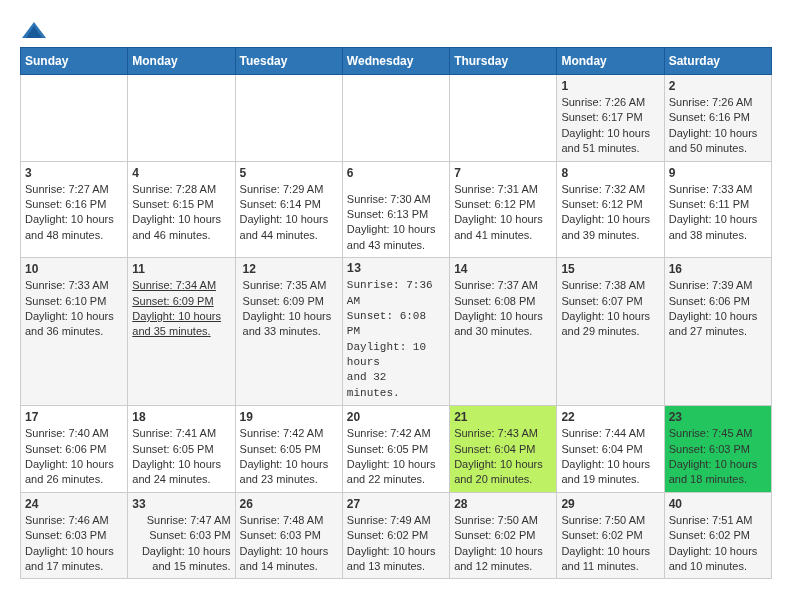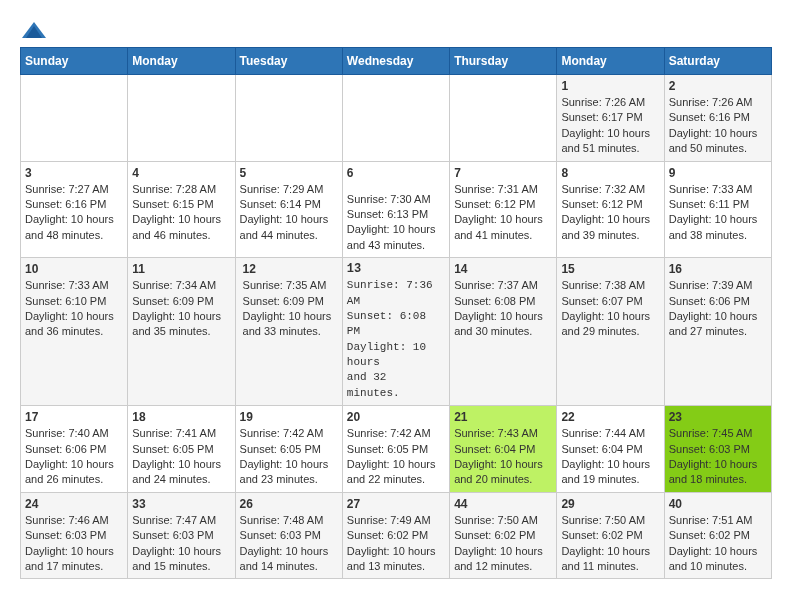--- a/index.html
+++ b/index.html
@@ -190,21 +190,21 @@
       <tr>
         <td style="background: rgb(245, 245, 245);">
           <div class="day-number">10</div>
           <div class="day-info" style="white-space: pre-line;">Sunrise: 7:33 AM
 Sunset: 6:10 PM
 Daylight: 10 hours
 and 36 minutes.</div>
         </td>
         <td style="background: rgb(245, 245, 245);">
           <div class="day-number">11</div>
-          <div class="day-info" style="white-space: pre-line;">Sunrise: 7:34 AM
+          <div class="day-info" style="white-space: pre-line; text-decoration: underline;">Sunrise: 7:34 AM
 Sunset: 6:09 PM
 Daylight: 10 hours
 and 35 minutes.</div>
         </td>
         <td style="background: rgb(245, 245, 245); padding-left: 7px;">
           <div class="day-number">12</div>
           <div class="day-info" style="white-space: pre-line;">Sunrise: 7:35 AM
 Sunset: 6:09 PM
 Daylight: 10 hours
 and 33 minutes.</div>
@@ -274,59 +274,59 @@
 Daylight: 10 hours
 and 20 minutes.</div>
         </td>
         <td style="background: rgb(255, 255, 255);">
           <div class="day-number">22</div>
           <div class="day-info" style="white-space: pre-line;">Sunrise: 7:44 AM
 Sunset: 6:04 PM
 Daylight: 10 hours
 and 19 minutes.</div>
         </td>
-        <td style="background: #84cc16;">
+        <td style="background: #22c55e;">
           <div class="day-number">23</div>
           <div class="day-info" style="white-space: pre-line;">Sunrise: 7:45 AM
 Sunset: 6:03 PM
 Daylight: 10 hours
 and 18 minutes.</div>
         </td>
       </tr>
       <tr>
         <td style="background: rgb(245, 245, 245);">
           <div class="day-number">24</div>
           <div class="day-info" style="white-space: pre-line;">Sunrise: 7:46 AM
 Sunset: 6:03 PM
 Daylight: 10 hours
 and 17 minutes.</div>
         </td>
         <td style="background: rgb(245, 245, 245);">
           <div class="day-number">33</div>
-          <div class="day-info" style="white-space: pre-line;">Sunrise: 7:47 AM
+          <div class="day-info" style="white-space: pre-line; text-align: right;">Sunrise: 7:47 AM
 Sunset: 6:03 PM
 Daylight: 10 hours
 and 15 minutes.</div>
         </td>
         <td style="background: rgb(245, 245, 245);">
           <div class="day-number">26</div>
           <div class="day-info" style="white-space: pre-line;">Sunrise: 7:48 AM
 Sunset: 6:03 PM
 Daylight: 10 hours
 and 14 minutes.</div>
         </td>
         <td style="background: rgb(245, 245, 245);">
           <div class="day-number">27</div>
           <div class="day-info" style="white-space: pre-line;">Sunrise: 7:49 AM
 Sunset: 6:02 PM
 Daylight: 10 hours
 and 13 minutes.</div>
         </td>
         <td style="background: rgb(245, 245, 245);">
-          <div class="day-number">44</div>
+          <div class="day-number">28</div>
           <div class="day-info" style="white-space: pre-line;">Sunrise: 7:50 AM
 Sunset: 6:02 PM
 Daylight: 10 hours
 and 12 minutes.</div>
         </td>
         <td style="background: rgb(245, 245, 245);">
           <div class="day-number">29</div>
           <div class="day-info" style="white-space: pre-line;">Sunrise: 7:50 AM
 Sunset: 6:02 PM
 Daylight: 10 hours

